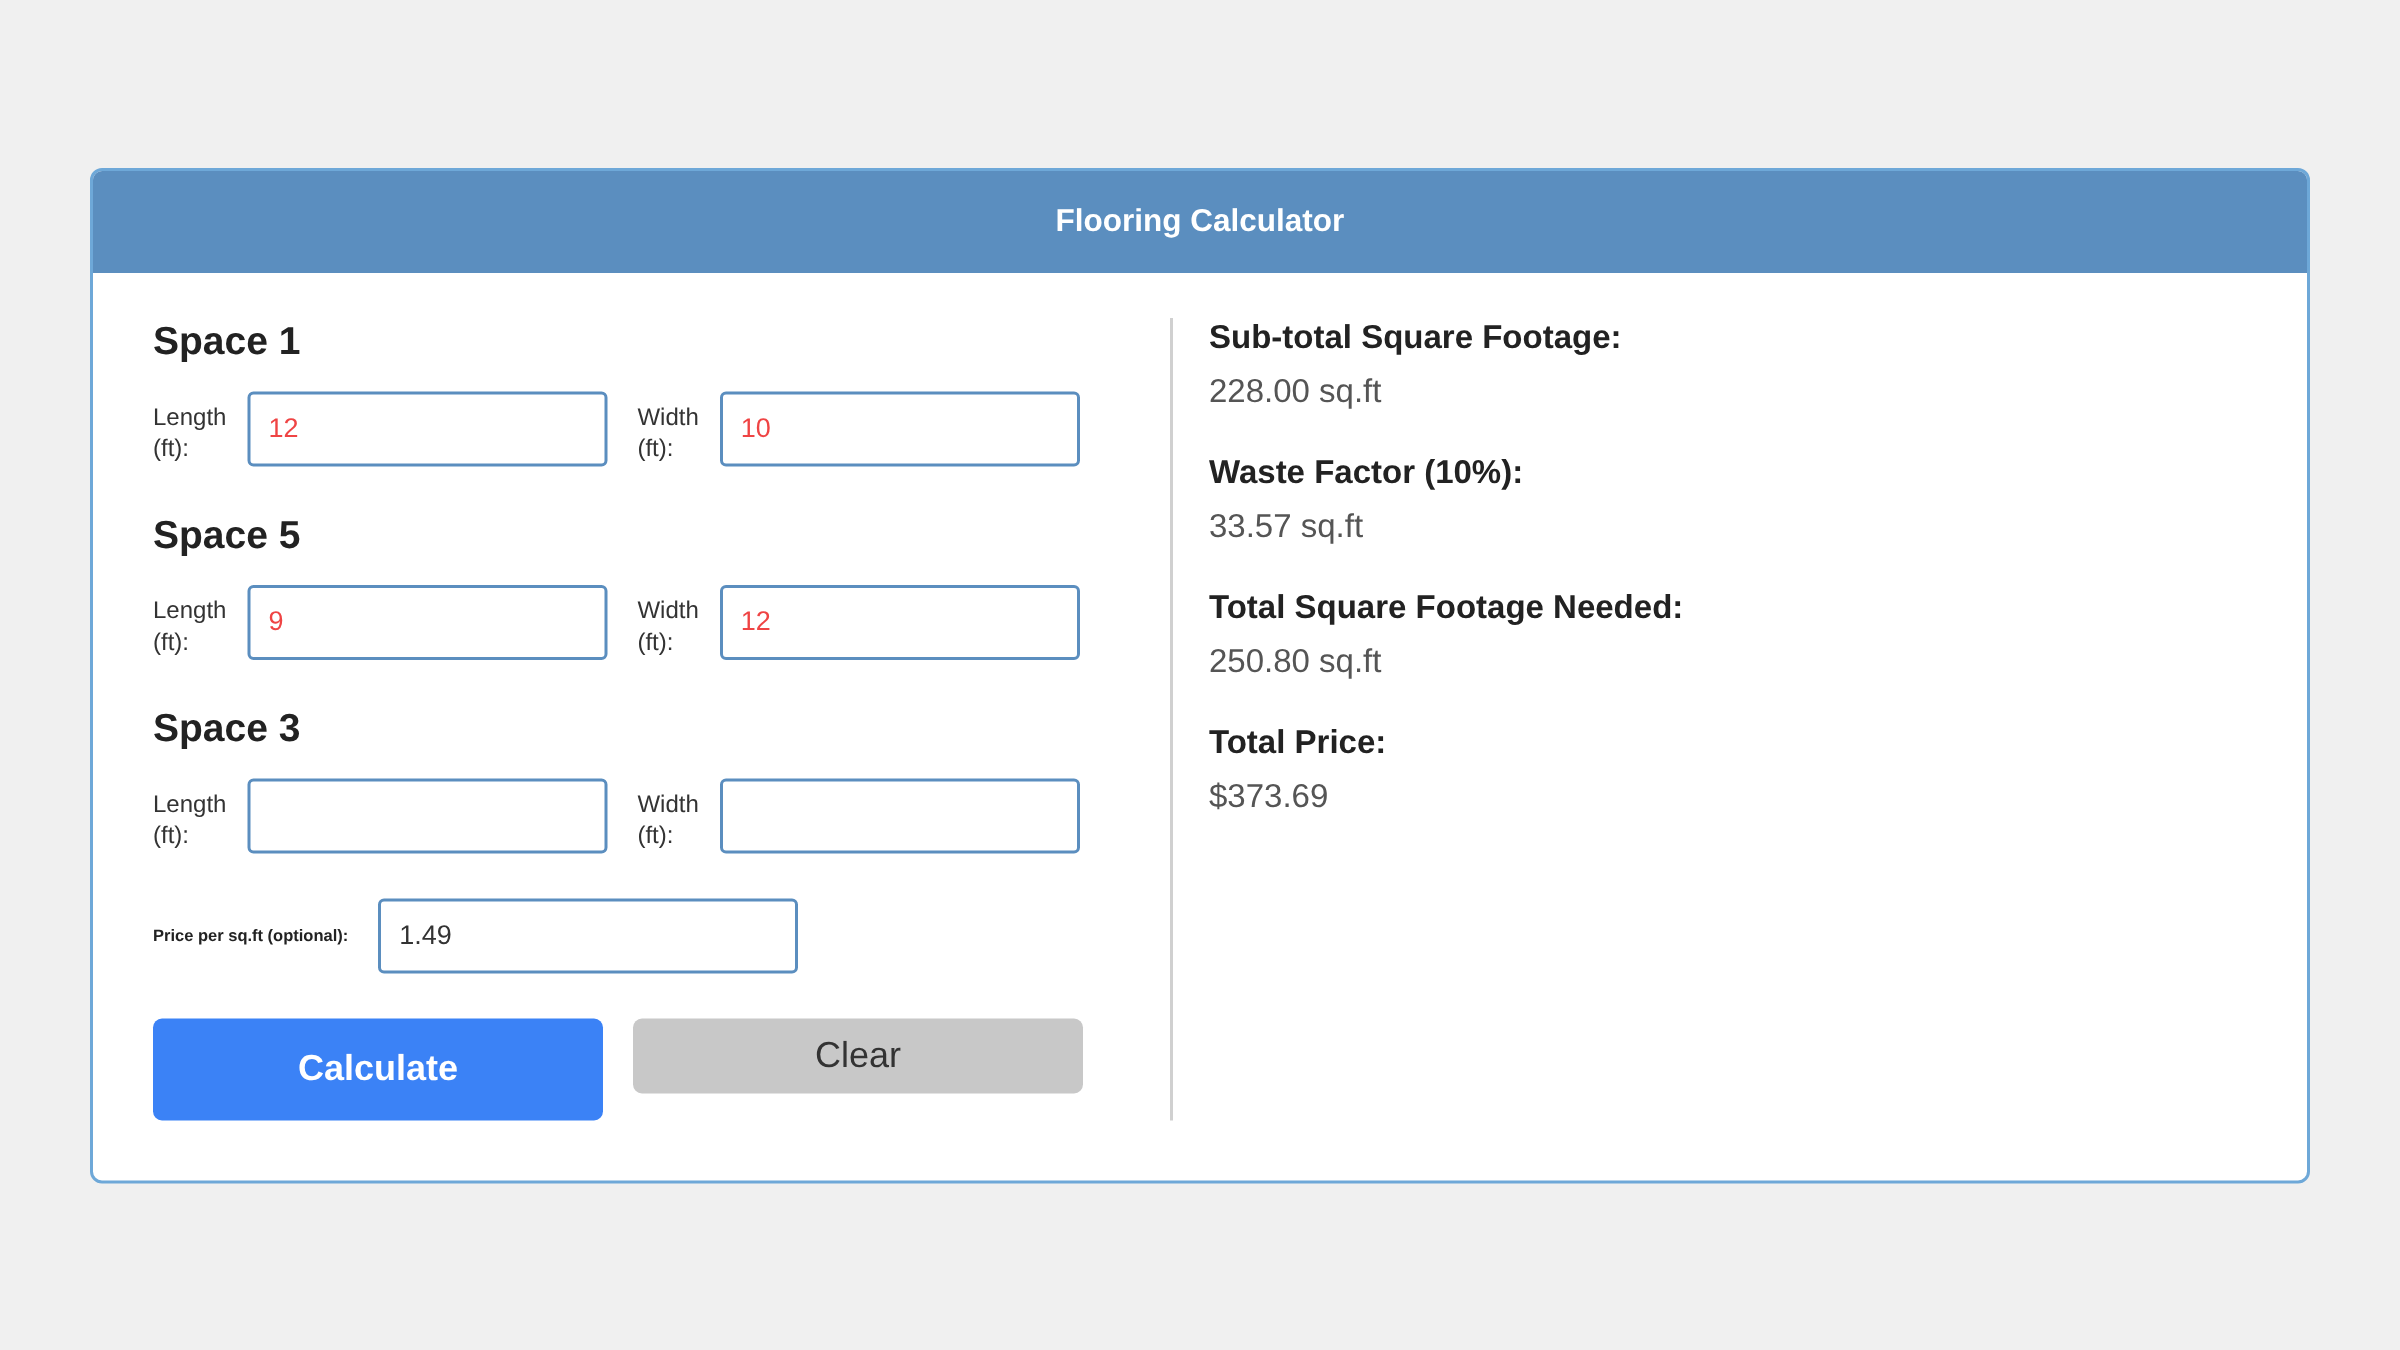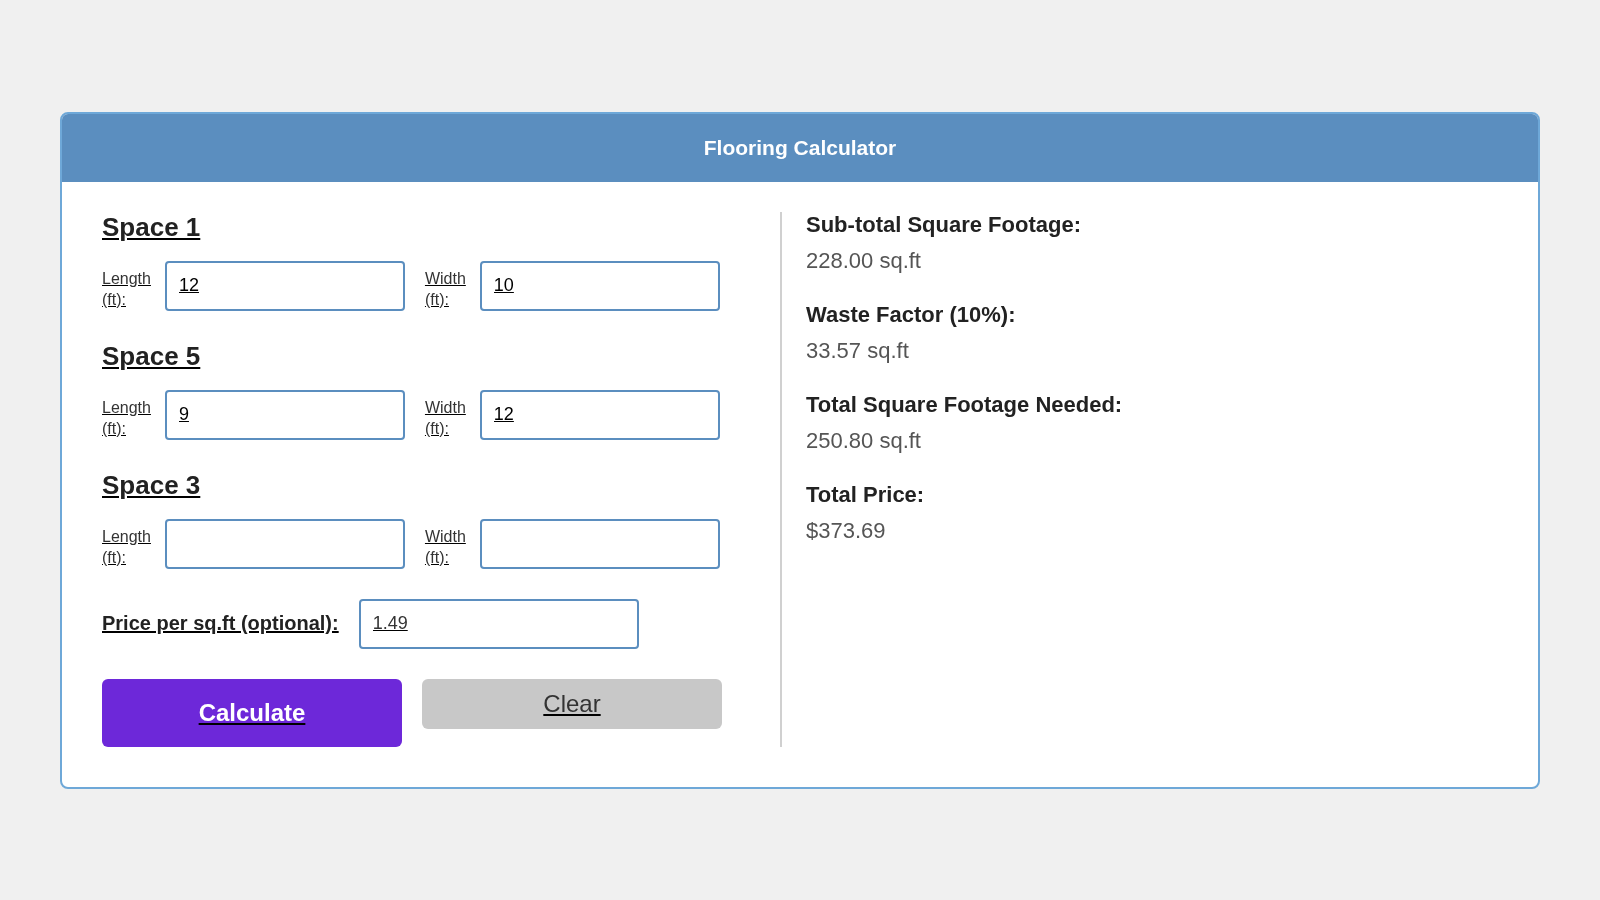--- a/index.html
+++ b/index.html
@@ -40,21 +40,20 @@
     .calc-body {
       display: flex;
       padding: 30px 40px 40px 40px;
       gap: 0;
     }
 
     .left-panel {
       flex: 0 0 680px;
       padding-right: 40px;
       border-right: 2px solid #d0d0d0;
-      text-decoration: underline;
     }
 
     .right-panel {
       flex: 1;
       padding-left: 24px;
     }
 
     .space-section {
       margin-bottom: 30px;
     }
@@ -84,34 +83,34 @@
       line-height: 1.3;
     }
 
     .field-input {
       width: 240px;
       height: 50px;
       border: 2px solid #5b8ebf;
       border-radius: 4px;
       padding: 0 12px;
       font-size: 18px;
-      color: #000000;
+      color: #ef4444;
       outline: none;
     }
 
     .price-row {
       display: flex;
       align-items: center;
       gap: 20px;
       margin-top: 10px;
       margin-bottom: 30px;
     }
 
     .price-label {
-      font-size: 20px;
+      font-size: 11px;
       font-weight: bold;
       color: #222;
       white-space: nowrap;
     }
 
     .price-input {
       width: 280px;
       height: 50px;
       border: 2px solid #5b8ebf;
       border-radius: 4px;
@@ -122,21 +121,21 @@
     }
 
     .button-row {
       display: flex;
       gap: 20px;
     }
 
     .btn-calculate {
       flex: 0 0 300px;
       height: 68px;
-      background: #6d28d9;
+      background: #3b82f6;
       color: #fff;
       border: none;
       border-radius: 6px;
       font-size: 24px;
       font-weight: bold;
       cursor: pointer;
     }
 
     .btn-clear {
       flex: 0 0 300px;

